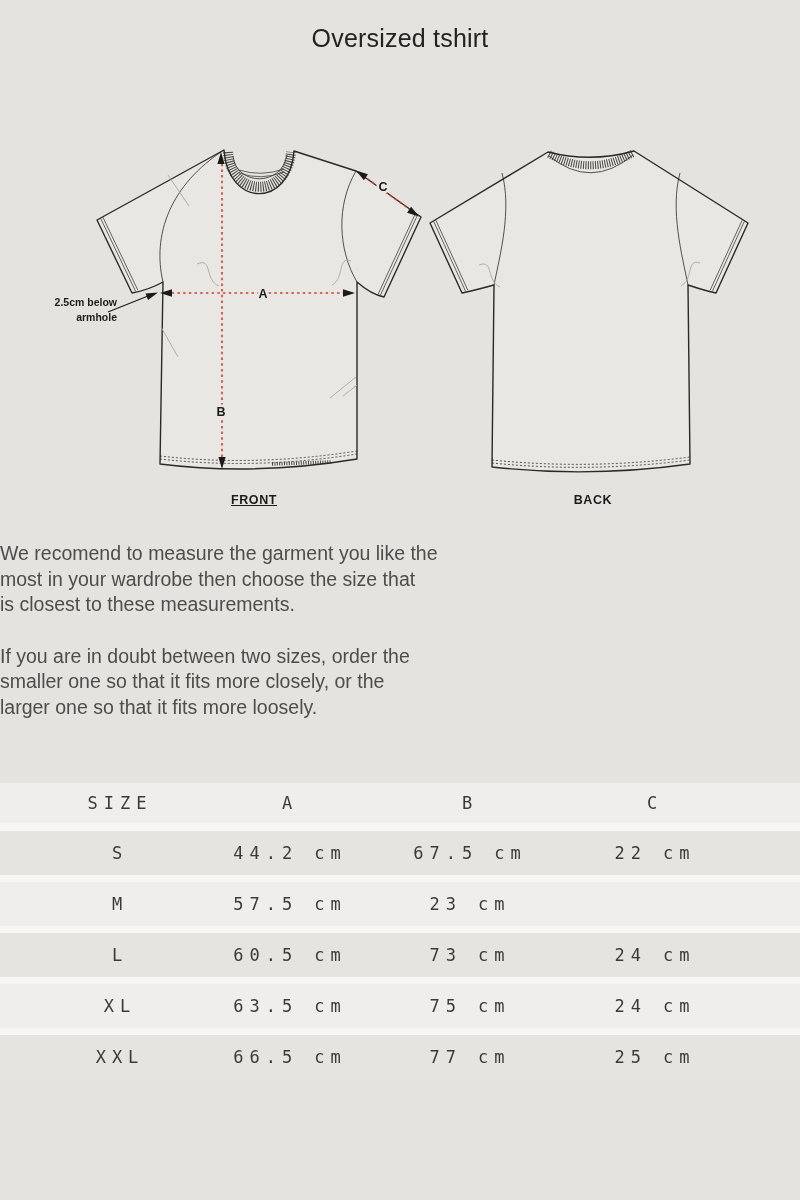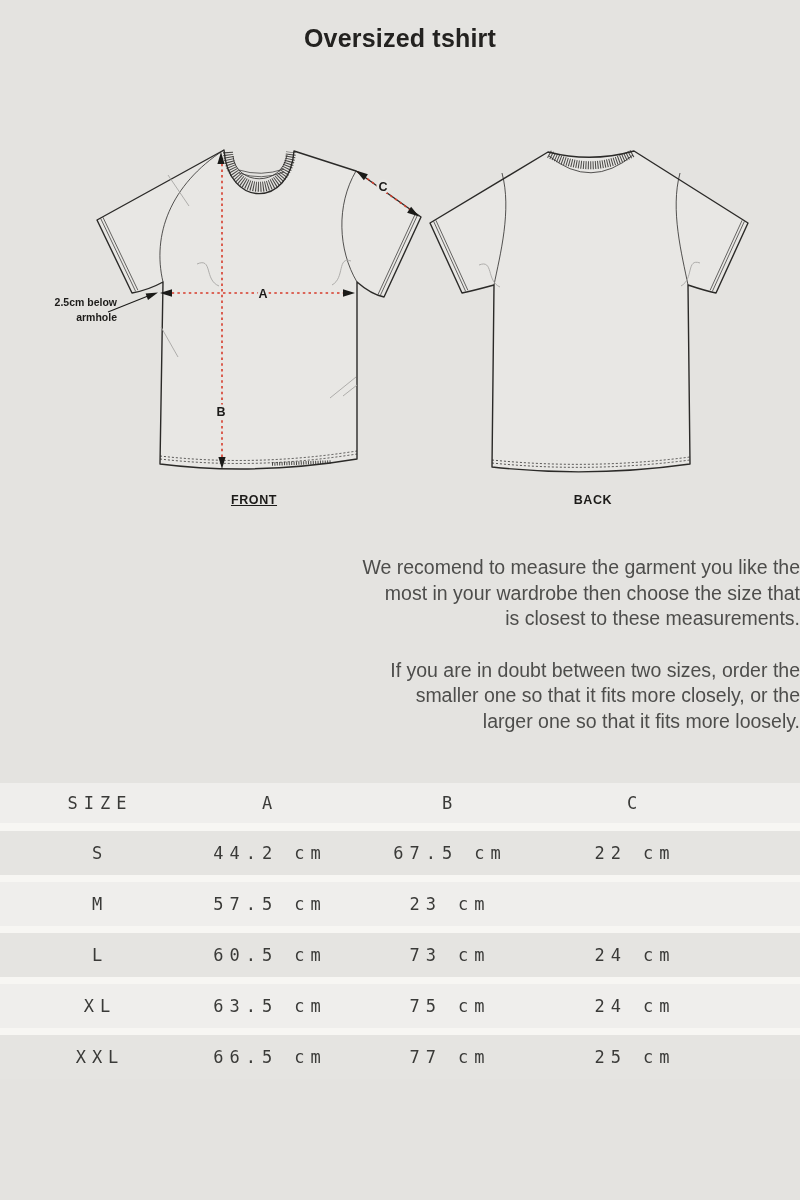--- a/index.html
+++ b/index.html
@@ -6,56 +6,57 @@
   .page{
     position:relative;
     width:800px;height:1200px;
     background:#e4e3e0;
     font-family:"Liberation Sans", sans-serif;
     overflow:hidden;
   }
   .title{
     position:absolute;top:24px;left:0;width:800px;
     margin:0;text-align:center;
-    font-size:25px;font-weight:700;color:#232220;
+    font-size:25px;font-weight:400;color:#232220;
     letter-spacing:.2px;
   }
   .diagram-svg{position:absolute;top:125px;left:0;}
   .view-label{
     position:absolute;top:493px;width:160px;
     text-align:center;
     font-size:12.5px;font-weight:700;color:#1c1b19;
     letter-spacing:.6px;
   }
   .front-label{left:174px;text-decoration:underline;}
   .back-label{left:513px;}
   .armhole-note{
     position:absolute;top:295px;left:28px;width:89px;
     text-align:right;
     font-size:10.5px;font-weight:600;color:#1d1c1a;
     line-height:15px;white-space:pre-line;
   }
   .intro{
-    position:absolute;top:555px;left:0;width:800px;
-    text-align:right;color:#4d4d4b;
+    position:absolute;top:541px;left:0;width:800px;
+    text-align:left;color:#4d4d4b;
   }
   .intro p{
     margin:0;font-size:19.5px;line-height:25.5px;
     white-space:pre-line;
   }
   .intro p + p{margin-top:26px;}
   .size-table{
     position:absolute;top:783px;left:0;width:800px;
     background:#f7f6f3;
     font-family:"DejaVu Sans Mono", monospace;
     color:#3a3a38;
   }
   .t-row{
     display:grid;
     grid-template-columns:200px 140px 220px 150px;
+    padding-left:20px;
     align-items:center;
     font-size:17px;letter-spacing:6px;
   }
   .t-row > div{text-align:center;}
   .t-head{height:40px;background:#efeeec;}
   .t-data{height:44px;margin-top:7px;}
   .t-data.first{margin-top:8px;}
   .t-data.dark{background:#e5e4e1;}
   .t-data.light{background:#efeeec;}
   .footer{

